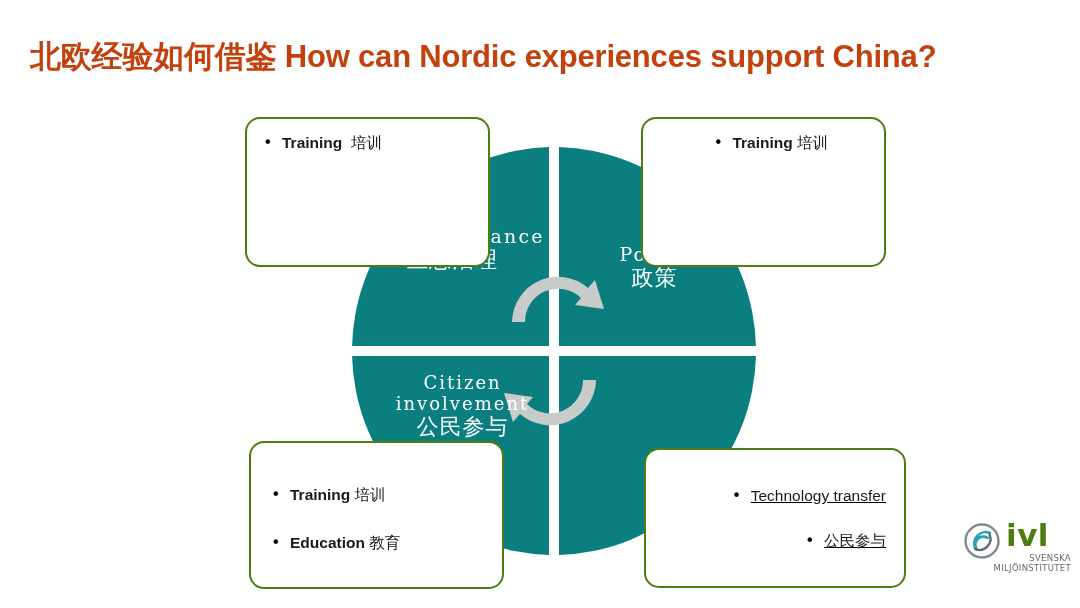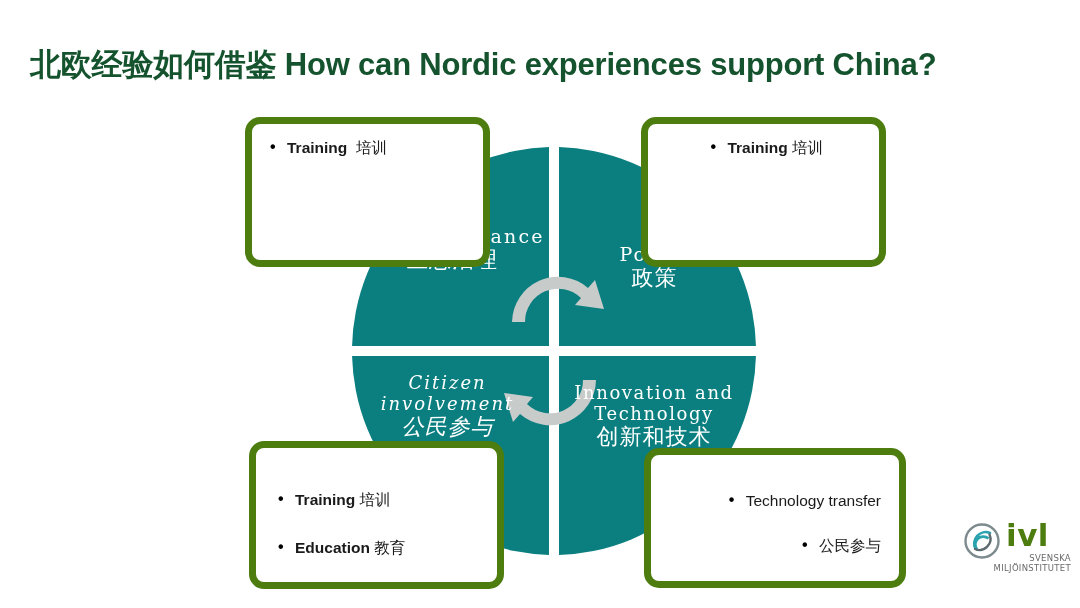--- a/index.html
+++ b/index.html
@@ -3,23 +3,23 @@
 <meta charset="utf-8">
 <style>
   html,body{margin:0;padding:0;}
   body{
     width:1080px;height:608px;position:relative;overflow:hidden;
     background:#ffffff;
     font-family:"Liberation Sans","DejaVu Sans",sans-serif;
   }
   
   #slide-title{
-    position:absolute;left:30px;top:44px;
+    position:absolute;left:30px;top:36px;
     font-size:31px;font-weight:bold;
-    color:#14532d;
+    color:#c2410c;
     letter-spacing:-0.2px;
     white-space:nowrap;
   }
   #slide-title .cn{font-family:"DejaVu Sans","Liberation Sans",sans-serif;font-weight:bold;}
   
   #wheel{
     position:absolute;left:352px;top:147px;width:404px;height:408px;
   }
   #wheel svg{display:block;}
   .quad-label{
@@ -28,29 +28,29 @@
     letter-spacing:2.2px;line-height:1.18;
     pointer-events:none;
   }
   .quad-label .en{font-size:19px;display:block;}
   .quad-label .cn{
     font-size:22px;display:block;letter-spacing:1px;
     font-family:"DejaVu Serif","Liberation Serif",serif;
   }
   #quad-eco{left:5px;top:78px;width:190px;}
   #quad-policy{left:215px;top:96px;width:175px;}
-  #quad-citizen{left:3px;top:225px;width:185px;font-style:italic;}
+  #quad-citizen{left:18px;top:225px;width:185px;}
   #quad-innovation{left:212px;top:235px;width:180px;}
   #quad-innovation .en{font-size:18px;letter-spacing:1.6px;}
   #quad-citizen .en{font-size:18px;letter-spacing:2px;}
 
   
   .callout{
     position:absolute;background:#ffffff;
-    border:7px solid #4d7c0f;border-radius:15px;
+    border:2px solid #4d7c0f;border-radius:15px;
     box-sizing:border-box;
   }
   .callout ul{list-style:none;margin:0;padding:0;}
   .callout li{
     position:relative;padding-left:17px;
     font-size:15.5px;color:#1a1a1a;font-weight:bold;
     line-height:1.25;white-space:nowrap;
   }
   .callout li .cn{font-weight:normal;font-family:"DejaVu Sans","Liberation Sans",sans-serif;}
   .callout li::before{
@@ -65,21 +65,21 @@
   #box-tr{left:641px;top:117px;width:245px;height:150px;}
   #box-tr ul{padding:14px 0 0 0;text-align:right;}
   #box-tr li{margin-bottom:26px;display:inline-block;text-align:left;padding-right:28px;}
   #box-tr li{display:block;margin-left:auto;width:max-content;margin-right:28px;}
 
   #box-bl{left:249px;top:441px;width:255px;height:148px;}
   #box-bl ul{padding:42px 0 0 22px;}
   #box-bl li{margin-bottom:28px;}
 
   #box-br{left:644px;top:448px;width:262px;height:140px;}
-  #box-br ul{padding:36px 0 0 16px;}
+  #box-br ul{padding:36px 0 0 16px;text-decoration:underline;}
   #box-br li{margin-bottom:26px;width:max-content;margin-left:auto;margin-right:18px;font-weight:normal;}
 
   
   #logo{position:absolute;left:963px;top:522px;width:108px;height:62px;}
   #logo-word{
     position:absolute;left:43px;top:-2px;
     font-size:31px;font-weight:bold;color:#4d7c0f;
     letter-spacing:0.5px;font-family:"DejaVu Sans","Liberation Sans",sans-serif;
     line-height:1;
   }
@@ -138,24 +138,20 @@
   <div class="quad-label" id="quad-policy">
     <span class="en">Policy</span>
     <span class="cn">政策</span>
   </div>
 
   <div class="quad-label" id="quad-citizen">
     <span class="en">Citizen involvement</span>
     <span class="cn">公民参与</span>
   </div>
 
-  <div class="quad-label" id="quad-innovation">
-    <span class="en">Innovation and Technology</span>
-    <span class="cn">创新和技术</span>
-  </div>
 </div>
 
 <div class="callout" id="box-tl">
   <ul>
     <li><span>Training</span>&nbsp; <span class="cn">培训</span></li>
   </ul>
 </div>
 
 <div class="callout" id="box-tr">
   <ul>

